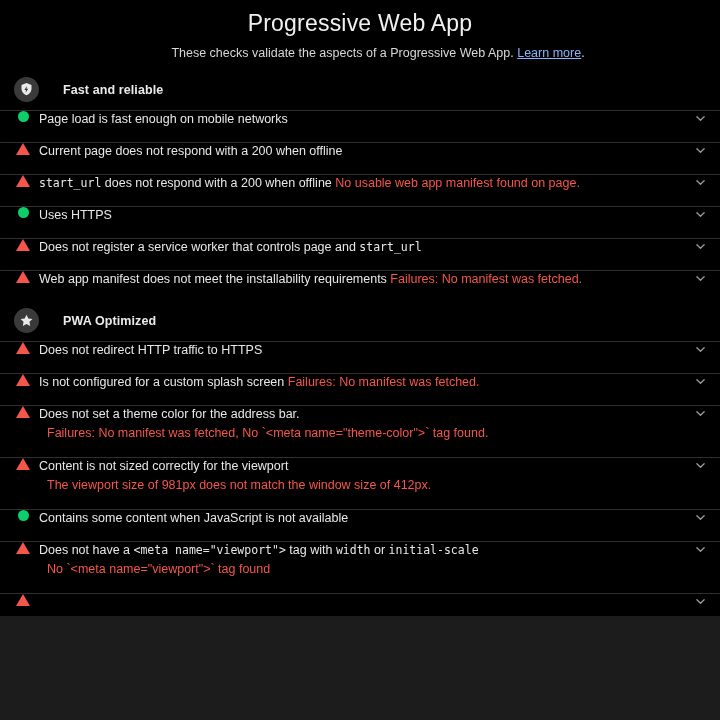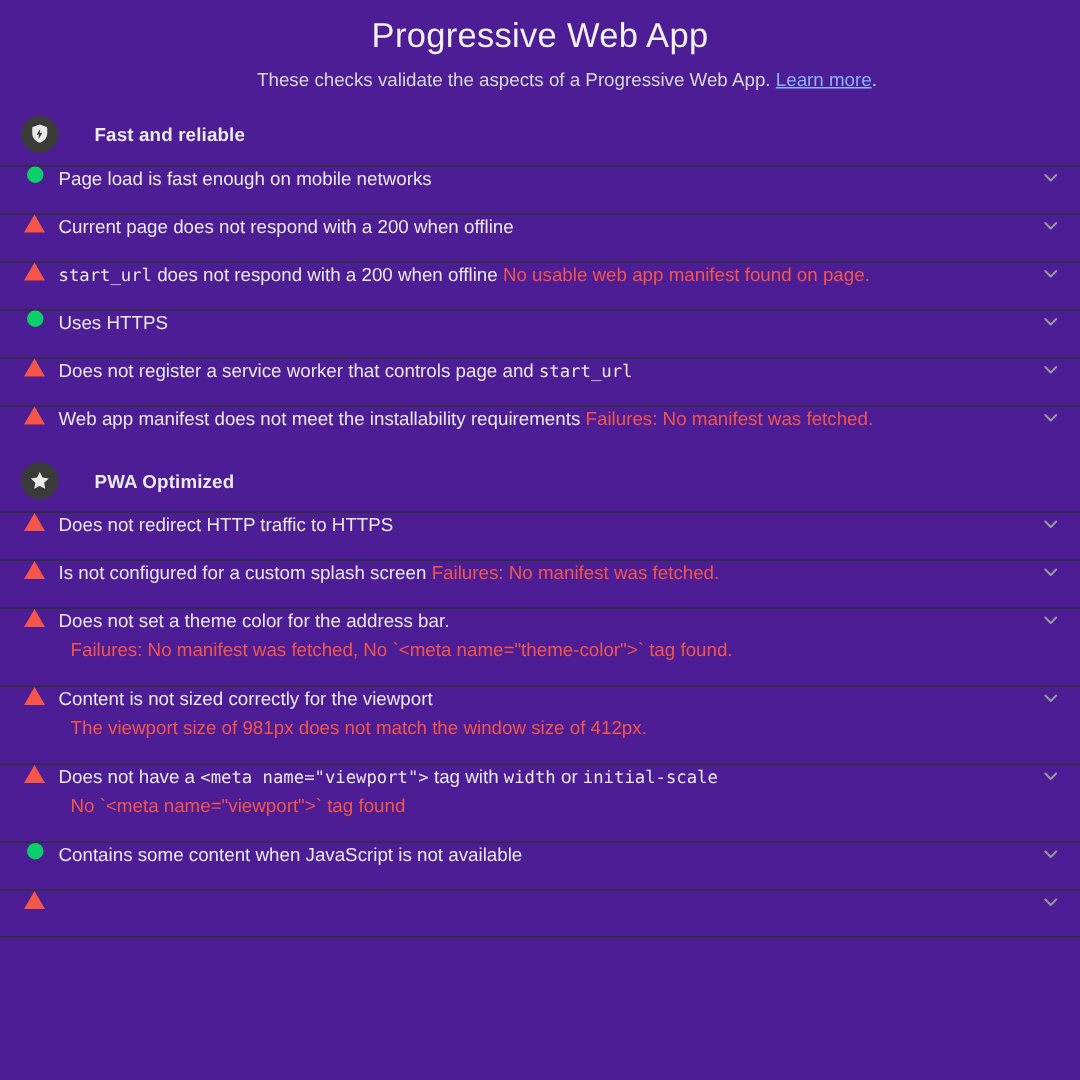--- a/index.html
+++ b/index.html
@@ -7,22 +7,22 @@
     margin: 0;
     padding: 0;
     width: 720px;
     height: 720px;
     background: #1c1c1c;
     font-family: "Liberation Sans", sans-serif;
     -webkit-font-smoothing: antialiased;
   }
   .page {
     width: 720px;
-    height: 720px;
-    background: #4c1d95;
+    height: 616px;
+    background: #000000;
     overflow: hidden;
     position: relative;
   }
   
   .hdr { padding: 8px 0 10px; text-align: center; }
   .hdr-title {
     font-size: 23px;
     font-weight: 300;
     color: #f1f1f1;
     letter-spacing: .2px;
@@ -283,46 +283,46 @@
           </div>
           <div class="rtext"><span>Content is not sized correctly for the viewport</span><span class="ln2"><span class="fail">The viewport size of 981px does not match the window size of 412px.</span></span></div>
           <div class="chev">
             <span style="display: flex; align-items: center; justify-content: center;">
               <svg width="15" height="15" viewBox="0 0 24 24" fill="#eaeaea">
                 <path d="M6.2 9.1 12 14.9l5.8-5.8" fill="none" stroke="#9a9a9a" stroke-width="2.1" stroke-linecap="round" stroke-linejoin="round"></path>
               </svg>
             </span>
           </div>
         </div>
+        <div class="row">
+          <div class="marker">
+            <span class="dot"></span>
+          </div>
+          <div class="rtext"><span>Contains some content when JavaScript is not available</span></div>
+          <div class="chev">
+            <span style="display: flex; align-items: center; justify-content: center;">
+              <svg width="15" height="15" viewBox="0 0 24 24" fill="#eaeaea">
+                <path d="M6.2 9.1 12 14.9l5.8-5.8" fill="none" stroke="#9a9a9a" stroke-width="2.1" stroke-linecap="round" stroke-linejoin="round"></path>
+              </svg>
+            </span>
+          </div>
+        </div>
         <div class="row two-line">
           <div class="marker">
             <span class="tri"></span>
           </div>
           <div class="rtext"><span>Does not have a </span><span class="mono">&lt;meta name="viewport"&gt;</span><span> tag with </span><span class="mono">width</span><span> or </span><span class="mono">initial-scale</span><span class="ln2"><span class="fail">No `&lt;meta name="viewport"&gt;` tag found</span></span></div>
           <div class="chev">
             <span style="display: flex; align-items: center; justify-content: center;">
               <svg width="15" height="15" viewBox="0 0 24 24" fill="#eaeaea">
                 <path d="M6.2 9.1 12 14.9l5.8-5.8" fill="none" stroke="#9a9a9a" stroke-width="2.1" stroke-linecap="round" stroke-linejoin="round"></path>
               </svg>
             </span>
           </div>
         </div>
-        <div class="row">
-          <div class="marker">
-            <span class="dot"></span>
-          </div>
-          <div class="rtext"><span>Contains some content when JavaScript is not available</span></div>
-          <div class="chev">
-            <span style="display: flex; align-items: center; justify-content: center;">
-              <svg width="15" height="15" viewBox="0 0 24 24" fill="#eaeaea">
-                <path d="M6.2 9.1 12 14.9l5.8-5.8" fill="none" stroke="#9a9a9a" stroke-width="2.1" stroke-linecap="round" stroke-linejoin="round"></path>
-              </svg>
-            </span>
-          </div>
-        </div>
         <div class="row last">
           <div class="marker">
             <span class="tri"></span>
           </div>
           <div class="chev">
             <span style="display: flex; align-items: center; justify-content: center;">
               <svg width="15" height="15" viewBox="0 0 24 24" fill="#eaeaea">
                 <path d="M6.2 9.1 12 14.9l5.8-5.8" fill="none" stroke="#9a9a9a" stroke-width="2.1" stroke-linecap="round" stroke-linejoin="round"></path>
               </svg>
             </span>

